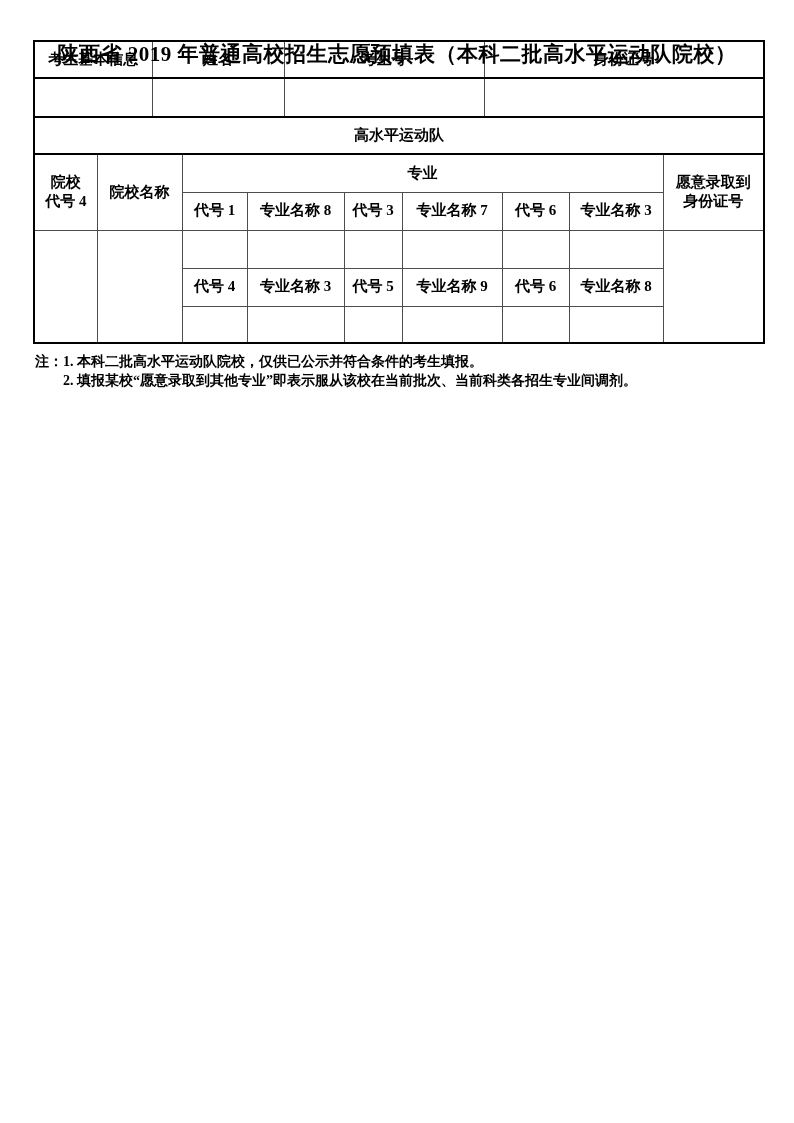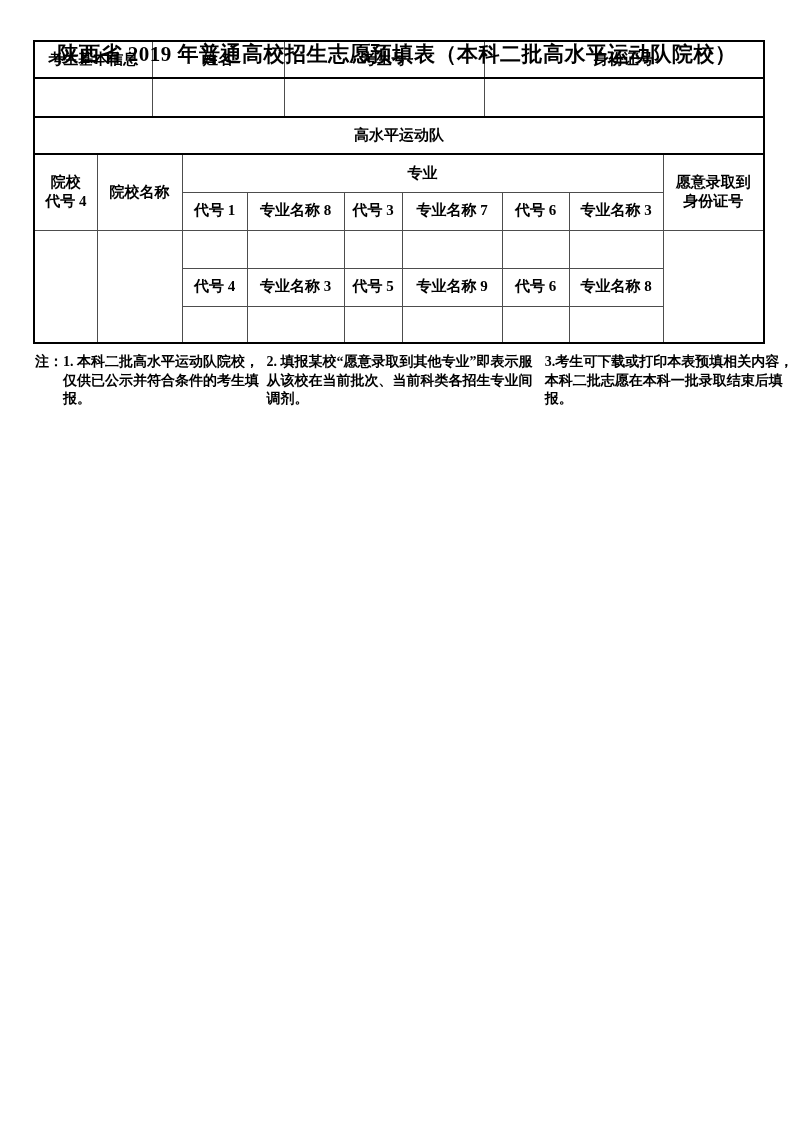--- a/index.html
+++ b/index.html
@@ -55,21 +55,21 @@
   .preline { white-space: pre-line; }
   .notes {
     display: flex;
     align-items: flex-start;
     margin: 9px 0 0 35px;
     font-size: 14px;
     font-weight: bold;
     line-height: 18.5px;
   }
   .notes-prefix { white-space: nowrap; }
-  .notes-list { display: flex; flex-direction: row; }
+  .notes-list { display: flex; flex-direction: column; }
 </style>
 </head>
 <body>
 
 <div class="page">
 
   <h1 class="title">陕西省 2019 年普通高校招生志愿预填表（本科二批高水平运动队院校）</h1>
 
   <table class="tbl tbl-top">
     <colgroup>
@@ -154,17 +154,16 @@
         <td></td>
       </tr>
     </tbody>
   </table>
 
   <div class="notes">
     <span class="notes-prefix">注：</span>
     <div class="notes-list">
       <div>1. 本科二批高水平运动队院校，仅供已公示并符合条件的考生填报。</div>
       <div>2. 填报某校“愿意录取到其他专业”即表示服从该校在当前批次、当前科类各招生专业间调剂。</div>
-      <div>3.考生可下载或打印本表预填相关内容，本科二批志愿在本科一批录取结束后填报。</div>
     </div>
   </div>
 
 </div>
 
 </body></html>

